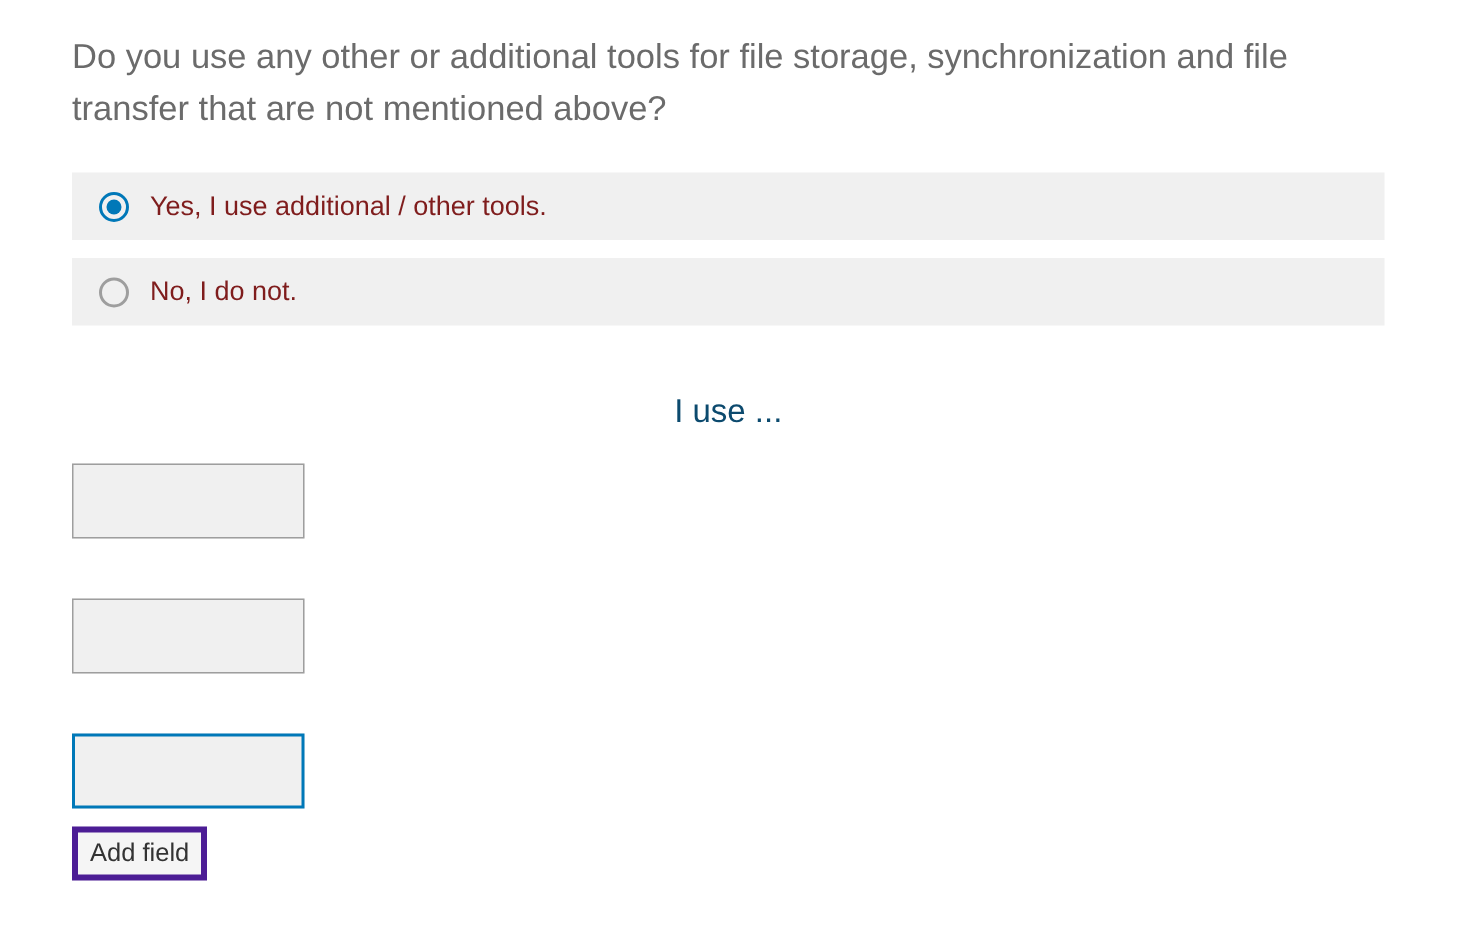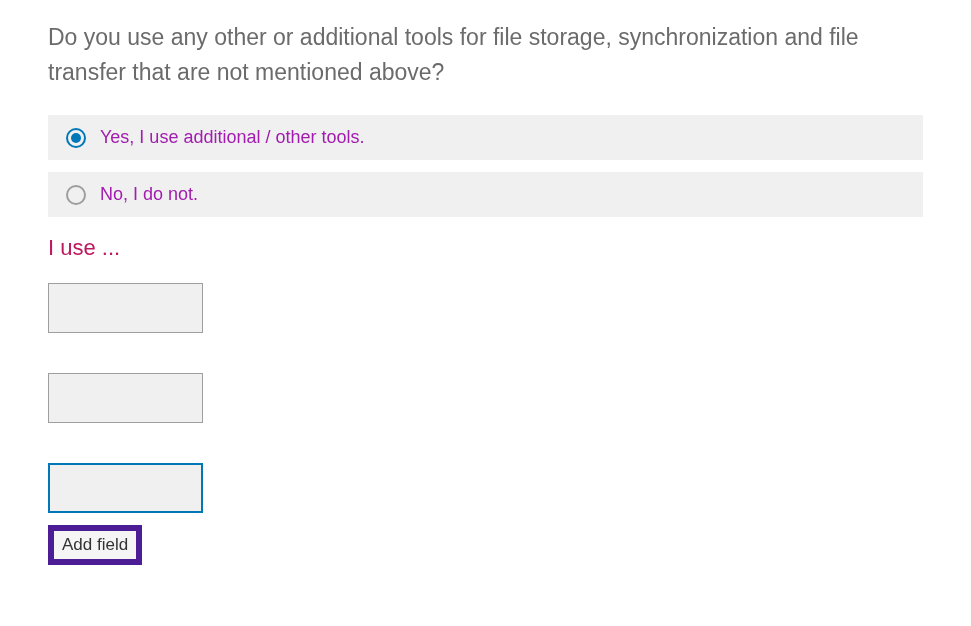--- a/index.html
+++ b/index.html
@@ -46,47 +46,48 @@
       width: 10px;
       height: 10px;
       background: #0078b8;
       border-radius: 50%;
     }
     .radio-circle.unselected {
       border: 2px solid #9e9e9e;
     }
     .radio-label {
       font-size: 18px;
-      color: #a21caf;
+      color: #7f1d1d;
     }
     .sub-heading {
       font-size: 22px;
-      color: #be185d;
-      margin-top: 18px;
+      color: #0c4a6e;
+      margin-top: 44px;
       margin-bottom: 22px;
+      text-align: center;
     }
     .text-field {
       width: 155px;
       height: 50px;
       background: #f0f0f0;
       border: 1px solid #9e9e9e;
       margin-bottom: 40px;
       padding: 0 8px;
       font-size: 18px;
       color: #333;
       display: block;
     }
     .text-field.focused {
       border: 2px solid #0078b8;
       outline: none;
       margin-bottom: 12px;
     }
     .add-field-btn {
       background: #f5f5f5;
-      border: 6px solid #4c1d95;
+      border: 4px solid #4c1d95;
       padding: 4px 8px;
       font-size: 17px;
       color: #333;
       cursor: pointer;
       font-family: inherit;
     }
   </style>
 </head>
 <body>
 

